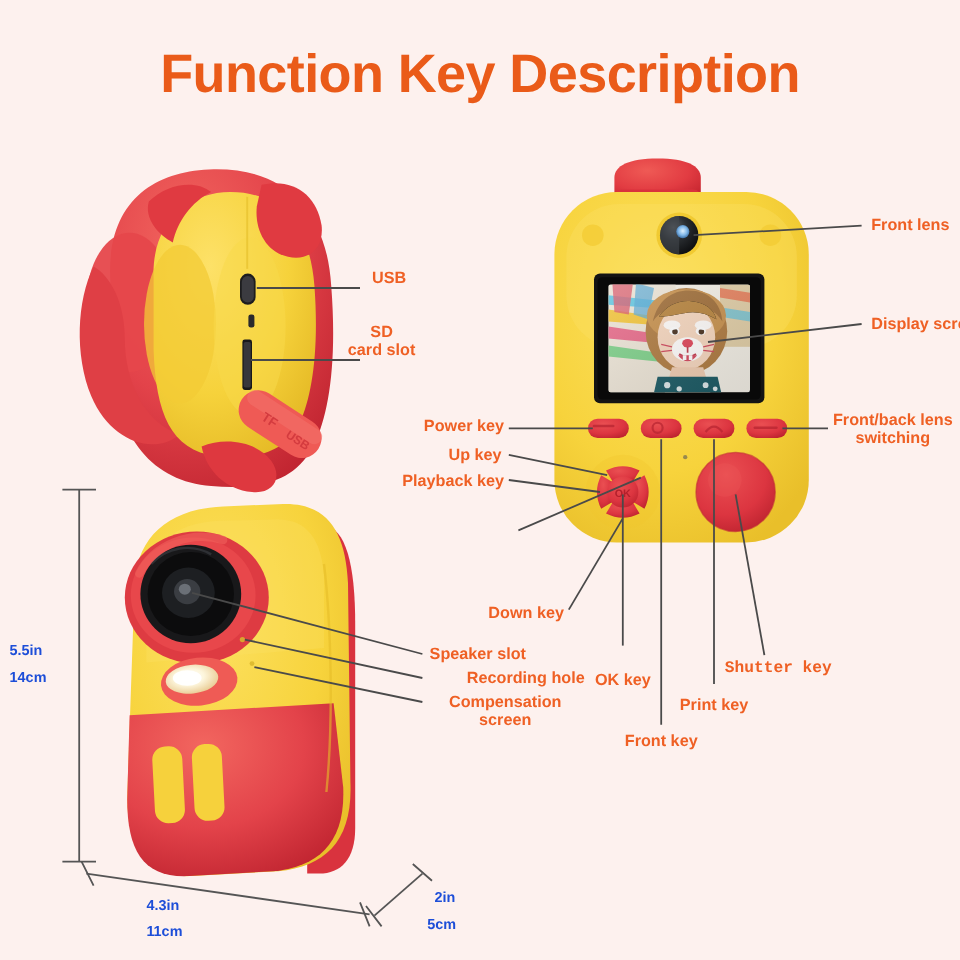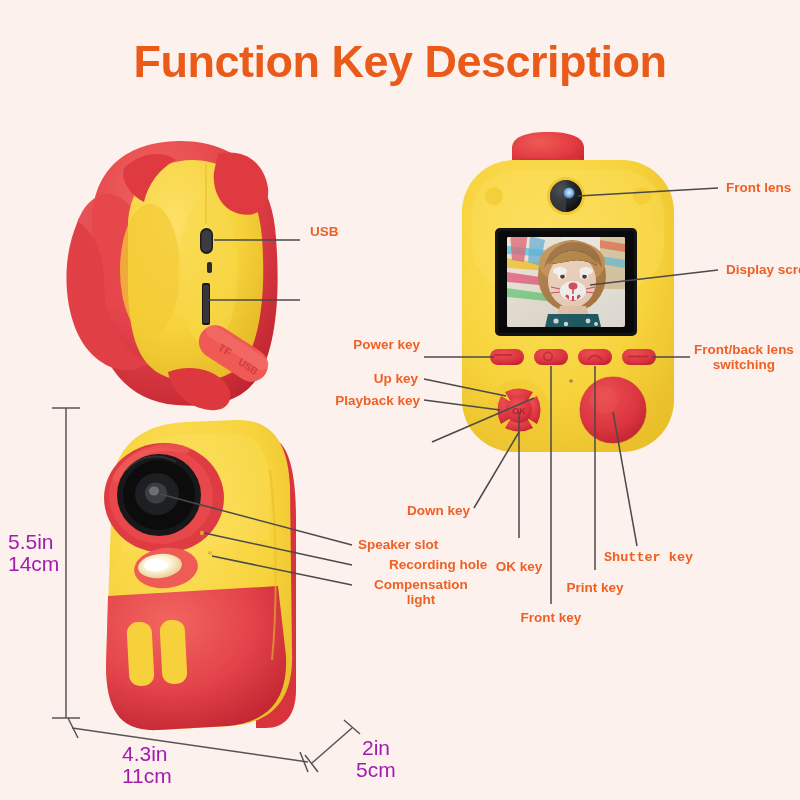--- a/index.html
+++ b/index.html
@@ -15,22 +15,22 @@
     position:absolute;left:0;top:36px;width:800px;text-align:center;
     font-size:45px;font-weight:bold;color:#ea5b19;letter-spacing:-0.5px;
   }
   .lbl{
     position:absolute;color:#ef6024;font-size:13.5px;line-height:14.5px;
     font-weight:bold;white-space:pre;
   }
   .lbl.r{text-align:right;}
   .lbl.c{text-align:center;}
   .dim{
-    position:absolute;color:#a21caf;font-size:21px;line-height:22px;
-    font-weight:normal;white-space:pre;
+    position:absolute;color:#1d4ed8;font-size:12px;line-height:22px;
+    font-weight:bold;white-space:pre;
   }
   svg{position:absolute;left:0;top:0;}
 </style>
 </head>
 <body>
 
 <div id="stage">
 
   <div class="title">Function Key Description</div>
 
@@ -313,40 +313,42 @@
 
       <path d="M72 728 L308 762"></path>
       <path d="M68 718 L78 738 M300 752 L308 772"></path>
 
       <path d="M312 763 L352 728"></path>
       <path d="M305 755 L318 772 M344 720 L360 734"></path>
     </g>
   </svg>
 
   <div class="lbl" style="left:310px;top:225px;">USB</div>
+  <div class="lbl c" style="left:258px;top:270px;width:120px;">SD
+card slot</div>
 
   <div class="lbl" style="left:726px;top:181px;">Front lens</div>
   <div class="lbl" style="left:726px;top:263px;">Display screen</div>
   <div class="lbl c" style="left:688px;top:343px;width:112px;">Front/back lens
 switching</div>
 
-  <div class="lbl r" style="left:260px;top:338px;width:160px;">Power key</div>
+  <div class="lbl r" style="left:260px;top:348px;width:160px;">Power key</div>
   <div class="lbl r" style="left:260px;top:372px;width:158px;">Up key</div>
   <div class="lbl r" style="left:260px;top:394px;width:160px;">Playback key</div>
   <div class="lbl r" style="left:354px;top:504px;width:116px;">Down key</div>
 
   <div class="lbl c" style="left:483px;top:560px;width:72px;">OK key</div>
   <div class="lbl c" style="left:515px;top:611px;width:72px;">Front key</div>
   <div class="lbl c" style="left:559px;top:581px;width:72px;">Print key</div>
   <div class="lbl c" style="left:604px;top:551px;width:84px;font-family:Liberation Mono, monospace;">Shutter key</div>
 
   <div class="lbl" style="left:358px;top:538px;">Speaker slot</div>
   <div class="lbl" style="left:389px;top:558px;">Recording hole</div>
   <div class="lbl c" style="left:360px;top:578px;width:122px;">Compensation
-light</div>
+screen</div>
 
   <div class="dim" style="left:8px;top:531px;">5.5in</div>
   <div class="dim" style="left:8px;top:553px;">14cm</div>
 
   <div class="dim" style="left:122px;top:743px;">4.3in</div>
   <div class="dim" style="left:122px;top:765px;">11cm</div>
 
   <div class="dim" style="left:362px;top:737px;">2in</div>
   <div class="dim" style="left:356px;top:759px;">5cm</div>
 

